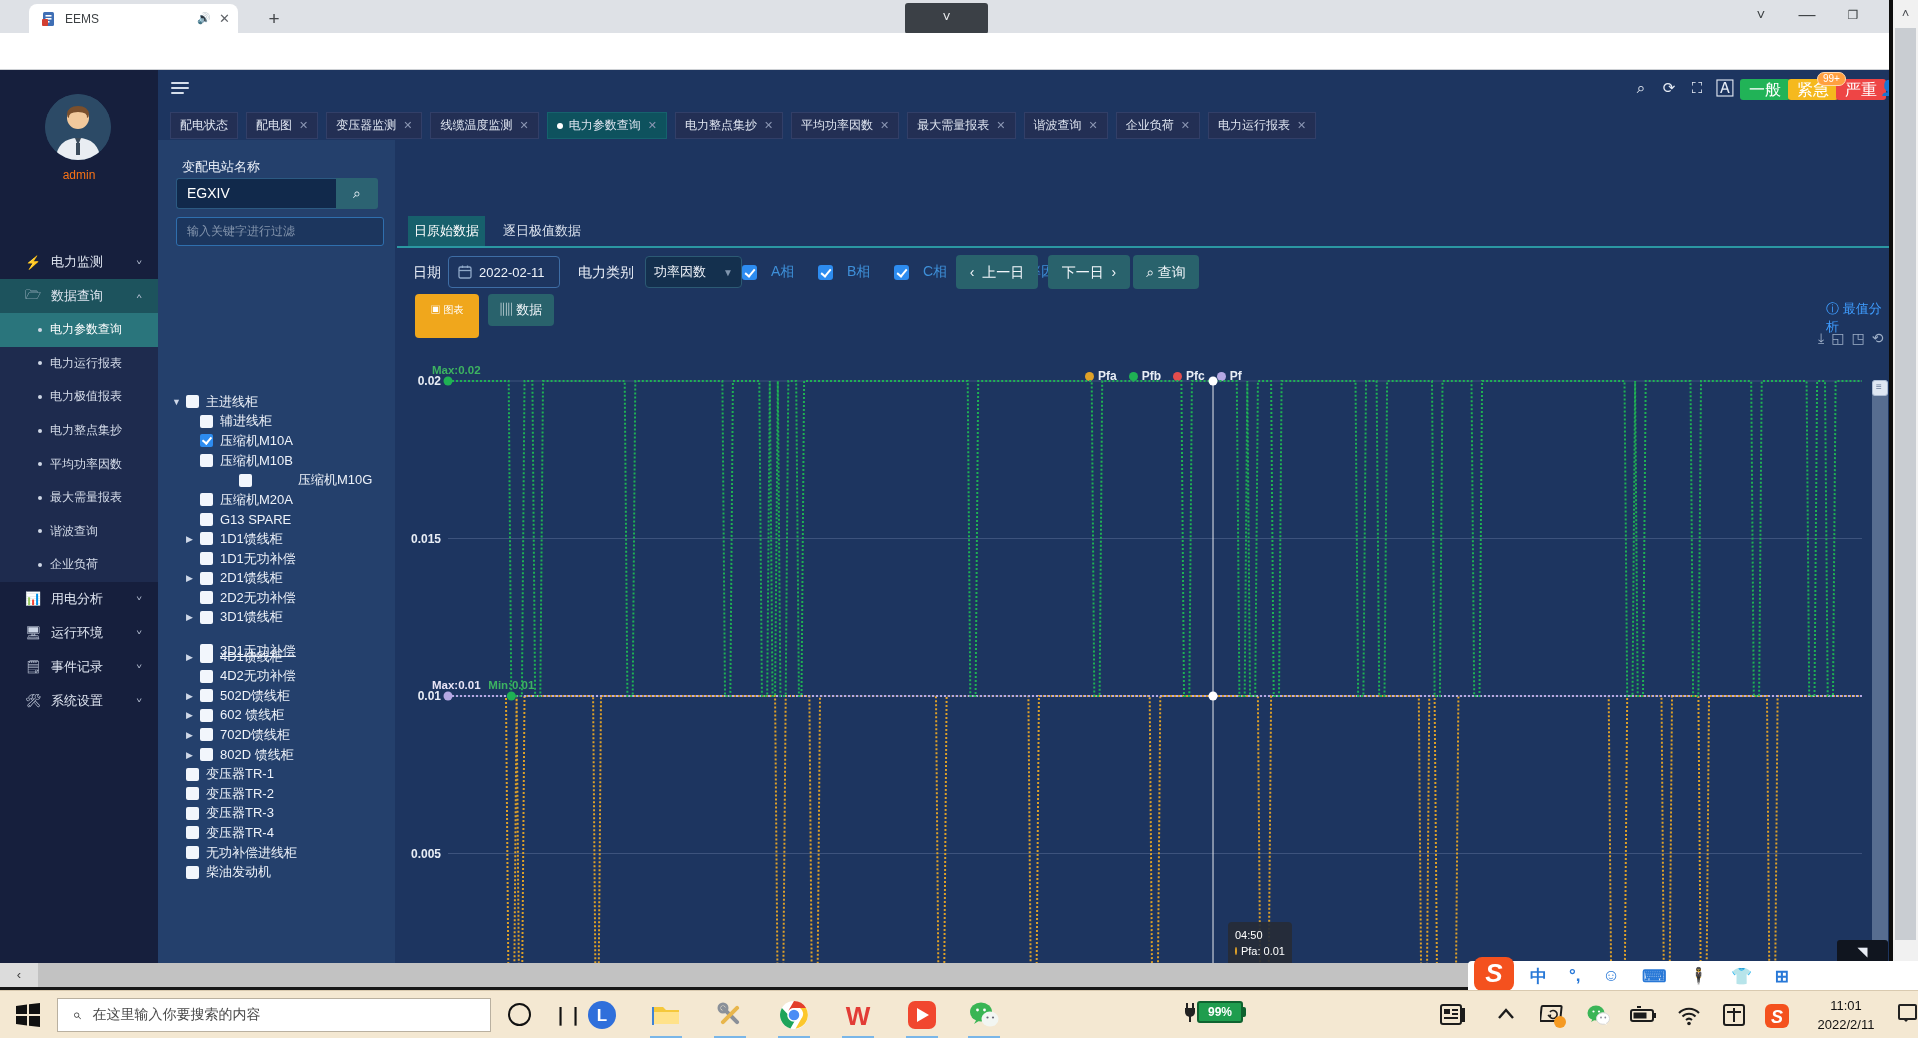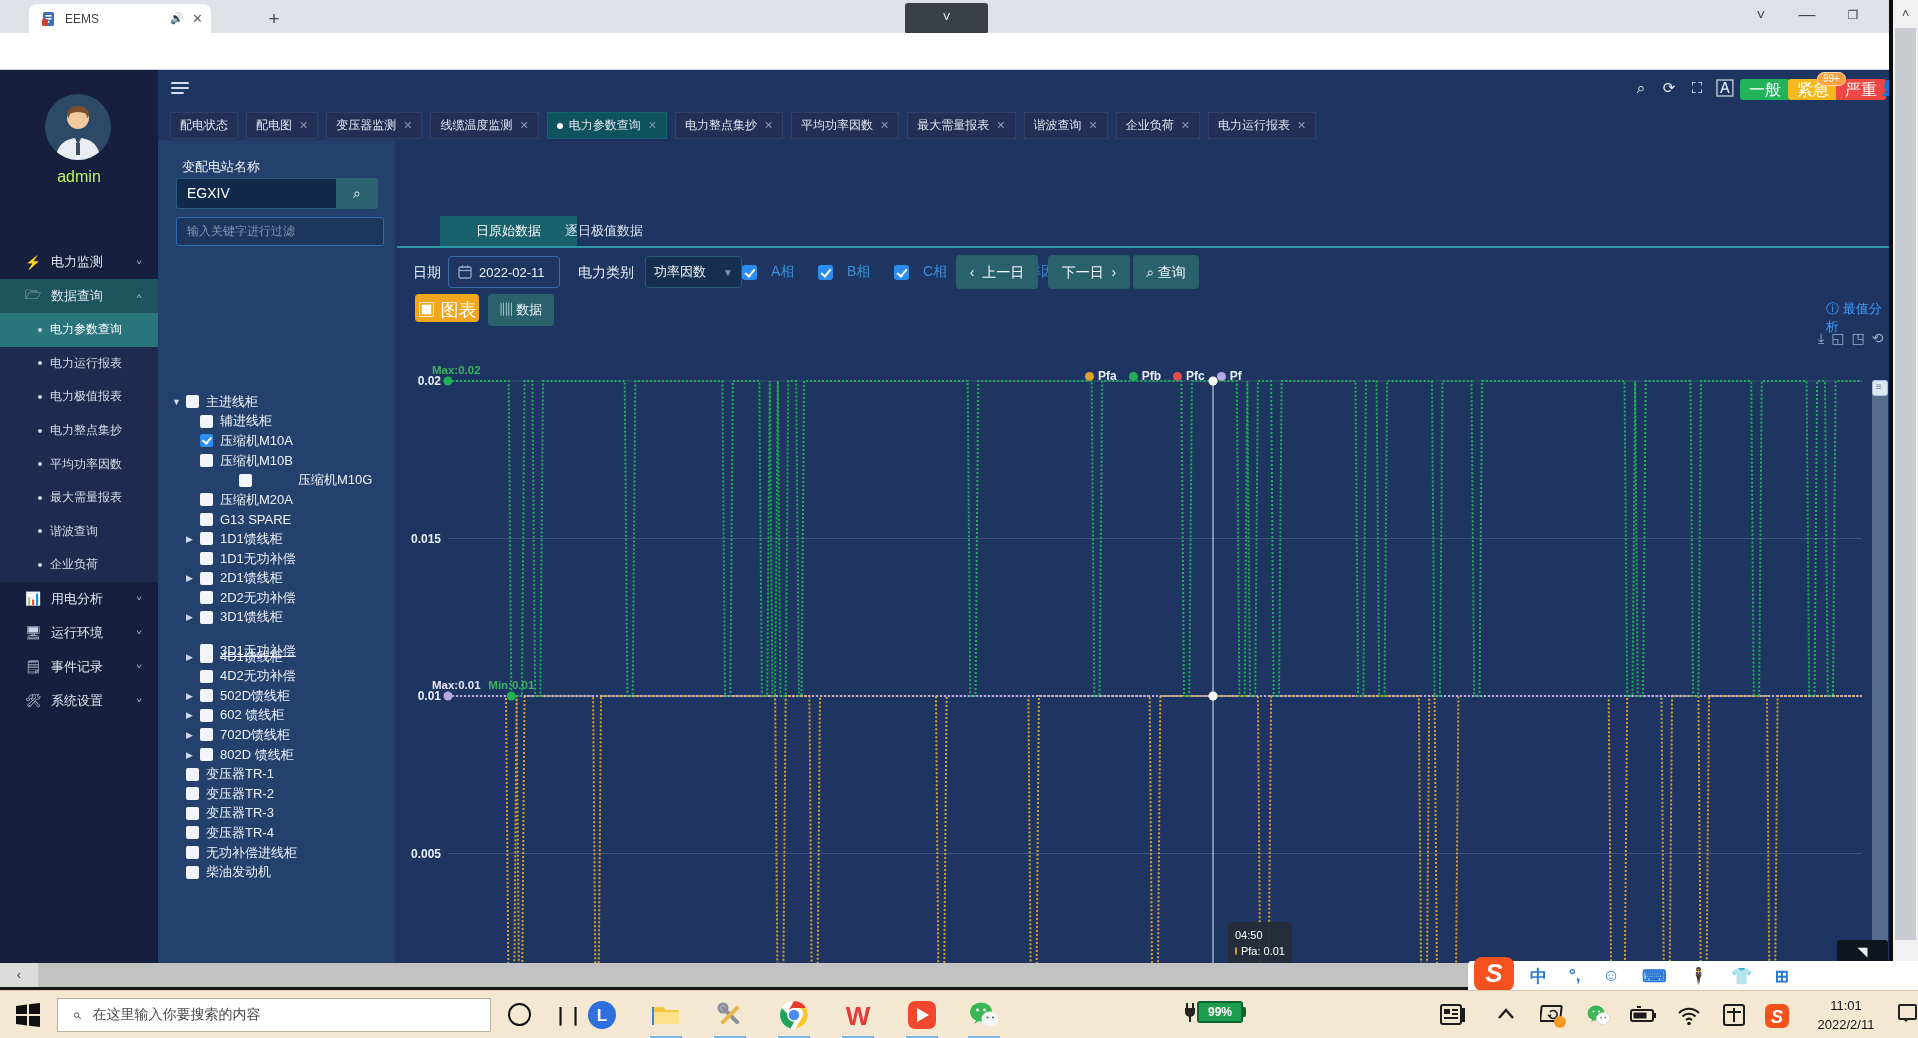--- a/index.html
+++ b/index.html
@@ -2,21 +2,21 @@
 <html><head>
 <meta charset="utf-8">
 <style>
   * { margin:0; padding:0; box-sizing:border-box; }
   html,body { width:1918px; height:1038px; overflow:hidden; }
   body { font-family:"Liberation Sans",sans-serif; position:relative; background:#1d3560; }
   .abs { position:absolute; }
 
   
   #tabstrip { left:0; top:0; width:1918px; height:33px; background:#dee1e6; }
-  #browser-tab { left:29px; top:4px; width:182px; height:29px; background:#fff; border-radius:8px 8px 0 0; display:flex; align-items:center; padding:0 8px 0 12px; }
+  #browser-tab { left:29px; top:4px; width:209px; height:29px; background:#fff; border-radius:8px 8px 0 0; display:flex; align-items:center; padding:0 8px 0 12px; }
   .favicon { width:16px; height:16px; margin-right:8px; position:relative; }
   #tab-title { font-size:12px; color:#3c4043; flex:1; }
   .tab-audio { color:#5f6368; font-size:11px; margin-right:8px; }
   .tab-close { color:#5f6368; font-size:13px; line-height:13px; }
   #newtab-btn { left:262px; top:7px; width:24px; height:24px; color:#44474b; font-size:19px; text-align:center; line-height:23px; }
   #tab-dropdown-box { left:905px; top:3px; width:83px; height:31px; background:#3b4046; border-radius:3px; color:#eceef0; text-align:center; font-size:14px; line-height:29px; }
   .winctl { top:0px; height:32px; width:46px; color:#3c4043; text-align:center; line-height:30px; font-size:15px; }
   #win-tabsearch { left:1738px; }  #win-min { left:1784px; font-size:17px; }  #win-restore { left:1830px; font-size:12px; }
 
   #toolbar { left:0; top:33px; width:1918px; height:37px; background:#fff; border-bottom:1px solid #cdd0d4; }
@@ -43,21 +43,21 @@
   
   #nav-tabs { left:170px; top:42px; height:27px; display:flex; gap:8px; }
   .nav-tab { height:27px; background:#232f54; border:1px solid #323f68; color:#dfe5f0; font-size:12px; line-height:25px; padding:0 9px; display:flex; align-items:center; white-space:nowrap; }
   .nav-tab .x { color:#8b96b3; font-size:11px; margin-left:7px; }
   .nav-tab.active { background:#0e525e; border-color:#15626d; }
   .nav-tab.active .dot { width:6px; height:6px; background:#fff; border-radius:50%; margin-right:6px; }
 
   
   #sidebar { left:0; top:0; width:158px; height:893px; background:#161f3d; }
   #avatar { left:45px; top:24px; width:66px; height:66px; border-radius:50%; background:#2a4662; overflow:hidden; }
-  #admin-name { left:0; top:98px; width:158px; text-align:center; color:#bef264; font-size:16px; }
+  #admin-name { left:0; top:98px; width:158px; text-align:center; color:#f97316; font-size:12px; }
   .menu-item { left:0; width:158px; height:34px; color:#dfe5f0; font-size:13px; display:flex; align-items:center; }
   .menu-item .mi-icon { width:16px; margin:0 10px 0 25px; text-align:center; font-size:13px; color:#cdd6e6; }
   .menu-item .mi-label { flex:1; }
   .menu-item .mi-arrow { margin-right:16px; font-size:10px; color:#b9c3d6; transform:scaleY(.8); }
   .submenu-item { left:0; width:158px; height:33.6px; color:#d5dce9; font-size:12px; display:flex; align-items:center; }
   .submenu-item .bullet { width:4px; height:4px; border-radius:50%; background:#cfd7e5; margin:0 8px 0 38px; }
   .submenu-item.active { background:#2a757c; color:#fff; }
 
   
   #tree-panel { left:158px; top:70px; width:237px; height:823px; background:#24406c; }
@@ -66,36 +66,36 @@
   #station-search-btn { left:178px; top:38px; width:42px; height:31px; background:#2c6372; border-radius:0 3px 3px 0; color:#eaf2f8; text-align:center; line-height:31px; font-size:14px; }
   #filter-input { left:18px; top:77px; width:208px; height:29px; border:1px solid #2f6fae; border-radius:3px; color:#8495ad; font-size:12px; line-height:27px; padding-left:10px; background:rgba(14,36,68,.35); }
   .tree-row { left:0; height:19.6px; display:flex; align-items:center; color:#eef2f9; font-size:13px; white-space:nowrap; }
   .tree-caret { font-size:9px; color:#cfd8e8; width:10px; }
   .tree-box { width:13px; height:13px; border-radius:2px; background:#f2f6fc; margin:0 7px 0 4px; position:relative; }
   .tree-box.checked { background:#2d8cf0; }
   .tree-box.checked:after { content:""; position:absolute; left:4px; top:1px; width:4px; height:7px; border:solid #fff; border-width:0 2px 2px 0; transform:rotate(40deg); }
 
   
   #content-tabs-line { left:397px; top:176px; width:1493px; height:2px; background:#2b97a2; }
-  .ctab { top:146px; height:30px; font-size:13px; line-height:30px; padding:0 36px; color:#d9e0ec;margin-left:32px; }
+  .ctab { top:146px; height:30px; font-size:13px; line-height:30px; padding:0 6px; color:#d9e0ec; }
   .ctab.active { background:#17606c; color:#fff; }
   #ctab-raw { left:408px; } #ctab-extreme { left:497px; }
 
   .form-label { top:194px; color:#e9eef7; font-size:14px; }
   #date-input { left:448px; top:186px; width:112px; height:32px; border:1px solid #3e6da5; border-radius:4px; color:#eef3fa; font-size:13px; display:flex; align-items:center; padding-left:9px; gap:7px; }
   #type-select { left:645px; top:186px; width:97px; height:32px; background:#14304e; border:1px solid #2c5a74; border-radius:4px; color:#f0f4fa; font-size:13px; display:flex; align-items:center; padding:0 8px; }
   #type-select .sel-arrow { margin-left:auto; color:#7f95ad; font-size:10px; }
   .pcheck { top:193px; display:flex; align-items:center; gap:14px; font-size:14px; color:#3e8fd8; }
   .pcheck .cb { width:15px; height:15px; background:#2d8cf0; border-radius:3px; position:relative; }
   .pcheck .cb:after { content:""; position:absolute; left:5px; top:2px; width:4px; height:8px; border:solid #fff; border-width:0 2px 2px 0; transform:rotate(40deg); }
   .tealbtn { background:#29626c; border-radius:4px; color:#f2f6fa; font-size:14px; text-align:center; }
   #btn-prev { left:956px; top:185px; width:82px; height:34px; line-height:34px; }
   #btn-next { left:1048px; top:185px; width:82px; height:34px; line-height:34px; }
   #btn-query { left:1133px; top:185px; width:66px; height:34px; line-height:34px; }
-  #btn-chart { left:415px; top:224px; width:64px; height:28px; background:#f0a71c; border-radius:4px; color:#fff; font-size:18px; line-height:32px; text-align:center; }
+  #btn-chart { left:415px; top:224px; width:64px; height:44px; background:#f0a71c; border-radius:4px; color:#fff; font-size:10px; line-height:32px; text-align:center; }
   #btn-data { left:488px; top:224px; width:66px; height:32px; line-height:32px; font-size:13px; }
 
   #chart-title { left:790px; top:258px; width:730px; text-align:center; color:#f4f7fb; font-size:16px; font-weight:bold; }
   #peak-link { left:1826px; top:230px; color:#3f9dff; font-size:13px; }
   #chart-toolbox { left:1818px; top:260px; display:flex; gap:7px; color:#9fb0c8; font-size:14px; }
   #legend { left:1085px; top:299px; display:flex; gap:12px; align-items:center; }
   .lg-item { display:flex; align-items:center; gap:4px; color:#e8edf5; font-size:12px; font-weight:bold; }
   .lg-dot { width:9px; height:9px; border-radius:50%; }
 
   #chart-svg { left:397px; top:286px; }

